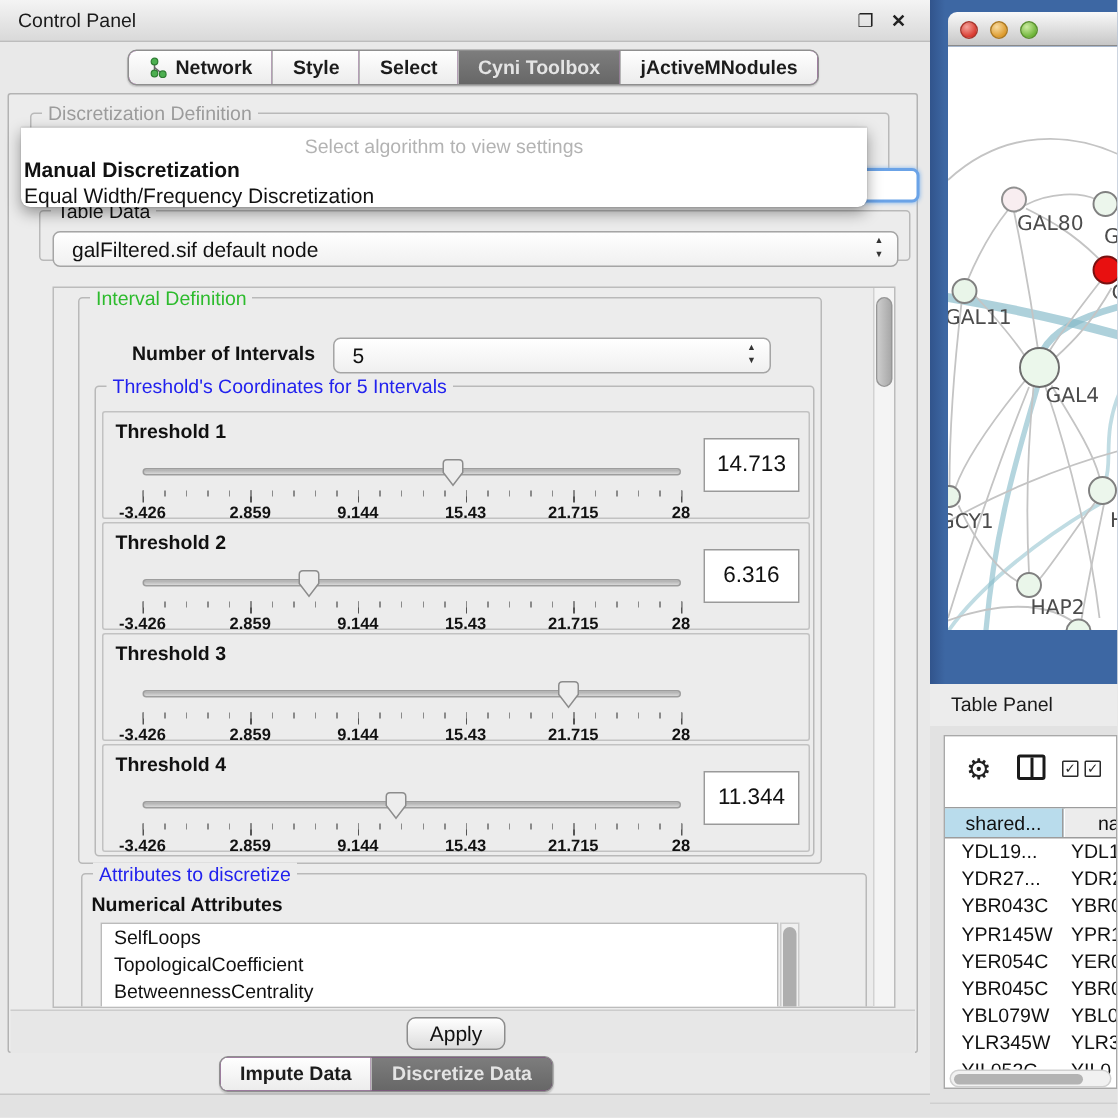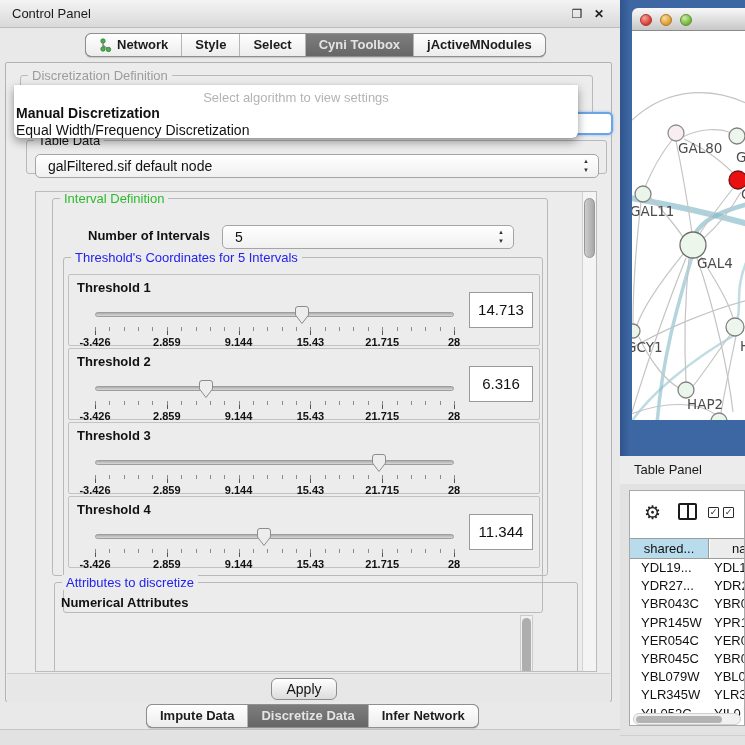--- a/index.html
+++ b/index.html
@@ -56,21 +56,21 @@
   .viewport { position:absolute; left:29px; top:128px; width:562px; height:481px; border:1px solid #bcbcbc; background:#ececec; overflow:hidden; }
   .vscroll { position:absolute; right:0; top:0; width:14px; height:100%; background:#f4f4f4; border-left:1px solid #d2d2d2; }
   .vthumb { position:absolute; left:1px; top:6px; width:11px; height:60px; border-radius:6px;
     background:linear-gradient(90deg,#cdcdcd,#a8a8a8); border:1px solid #979797; }
 
   .int-group { left:16px; top:6px; width:496px; height:378px; }
   .int-group > .grouplab { color:#2dbb2d; }
   .noi-label { position:absolute; left:35px; top:29px; font-weight:bold; font-size:13px; }
   .noi-combo { left:169px; top:26px; width:292px; height:24px; }
 
-  .thr-group { position:absolute; left:10px; top:58px; width:480px; height:356px; border:1px solid #b9b9b9; border-radius:3px; }
+  .thr-group { position:absolute; left:10px; top:58px; width:480px; height:314px; border:1px solid #b9b9b9; border-radius:3px; }
   .thr-group > .grouplab { color:#2222ee; background:#ececec; }
 
   .thr-box { position:absolute; left:4px; width:472px; height:72px; border:1px solid #c2c2c2; border-radius:2px; background:#ececec; }
   .thr-box .tlabel { position:absolute; left:8px; top:5px; font-weight:bold; font-size:13px; }
   .slider-zone { position:absolute; left:26px; top:30px; width:359px; height:20px; }
   .track { position:absolute; left:0; top:7px; width:100%; height:5px; border-radius:3px;
     background:linear-gradient(#adadad,#d8d8d8); border:1px solid #9d9d9d; }
   .thumb-wrap { position:absolute; top:0; width:16px; height:20px; }
   .ticks { position:absolute; left:26px; top:52px; width:360px; height:8px; }
   .ticks .major { position:absolute; inset:0; background:repeating-linear-gradient(90deg,#555 0 1px,transparent 1px 71.8px); }
@@ -279,20 +279,25 @@
             <span class="ticklab tl4">21.715</span>
             <span class="ticklab tl5">28</span>
             <div class="vbox">11.344</div>
           </div>
         </div>
       </div>
 
       <div class="attr-group">
         <span class="grouplab">Attributes to discretize</span>
         <span class="attr-title">Numerical Attributes</span>
+        <div class="attr-list">
+          <div class="it">SelfLoops</div>
+          <div class="it">TopologicalCoefficient</div>
+          <div class="it">BetweennessCentrality</div>
+        </div>
         <div class="list-scroll">
             <div class="list-thumb"></div>
           </div>
       </div>
 
       <div class="vscroll">
         <div class="vthumb"></div>
       </div>
     </div>
 
@@ -300,23 +305,20 @@
       <div class="apply-btn">Apply</div>
     </div>
   </div>
 
   <div class="segbar bottom-tabs">
     <div class="seg">
         <span>Impute Data</span>
       </div>
     <div class="seg sel">
         <span>Discretize Data</span>
-      </div>
-    <div class="seg">
-        <span>Infer Network</span>
       </div>
   </div>
 </div>
 
 <div class="net-window">
   <div class="mac-titlebar">
     <div class="light l-red"></div>
     <div class="light l-yellow"></div>
     <div class="light l-green"></div>
   </div>

